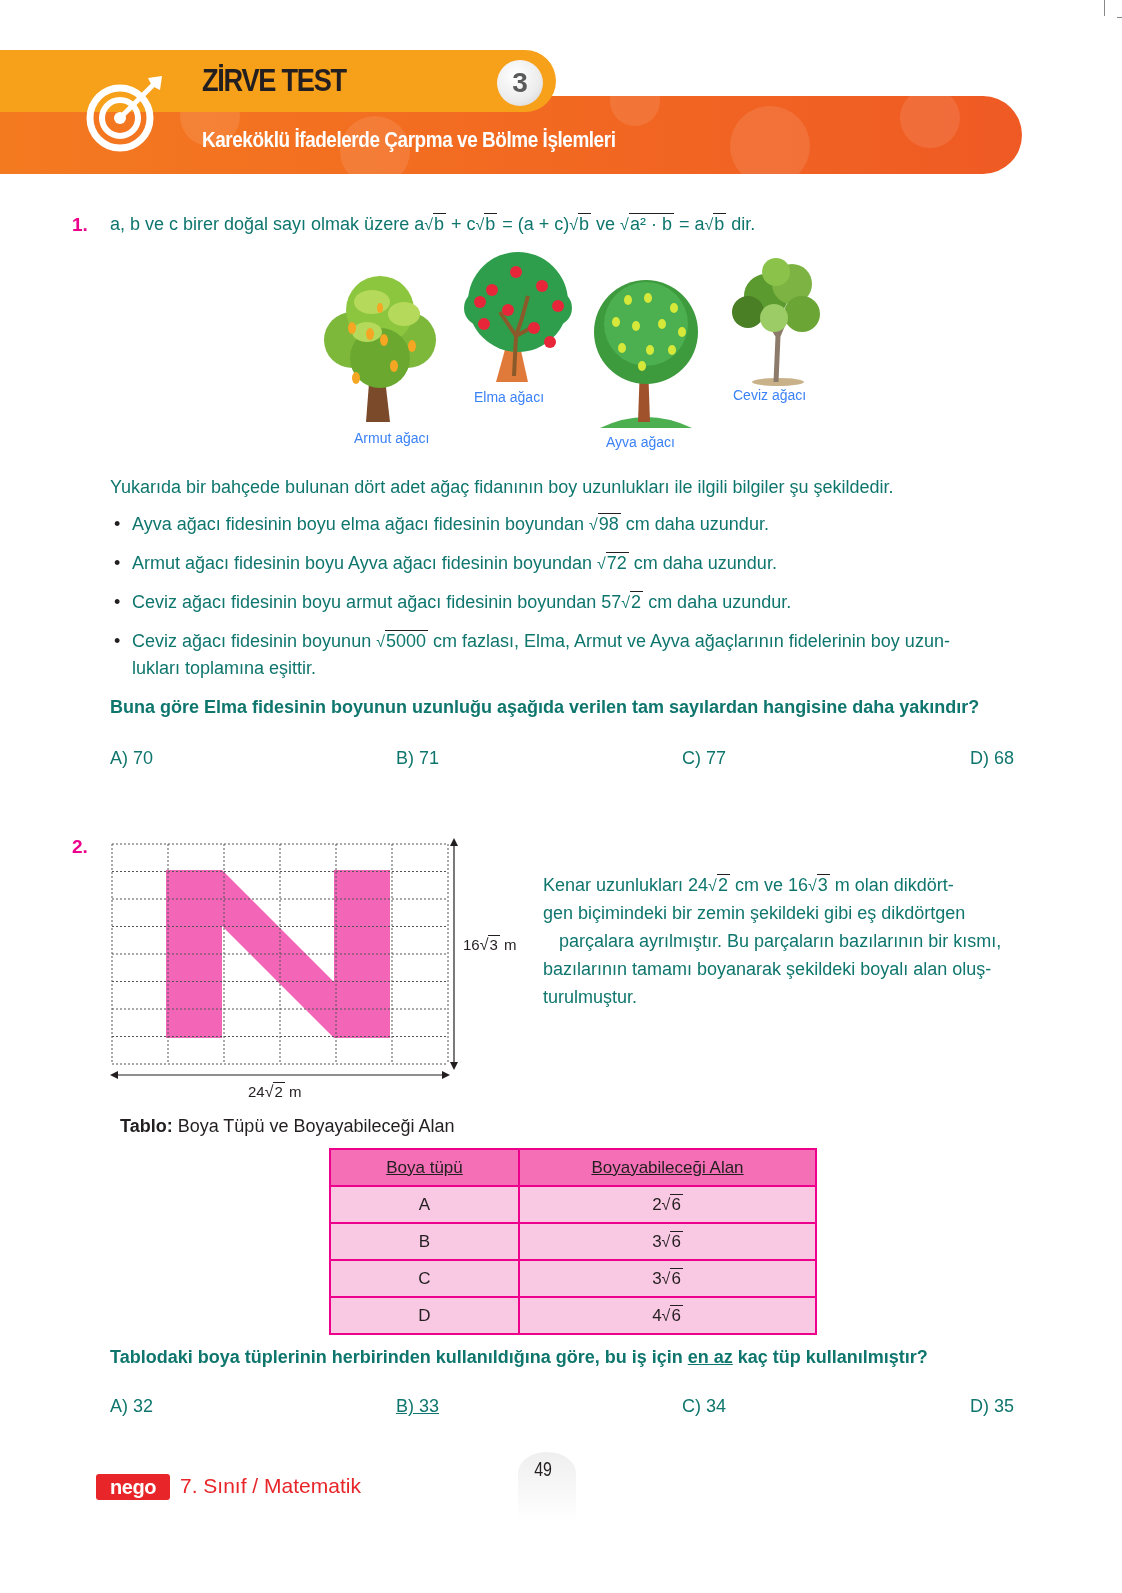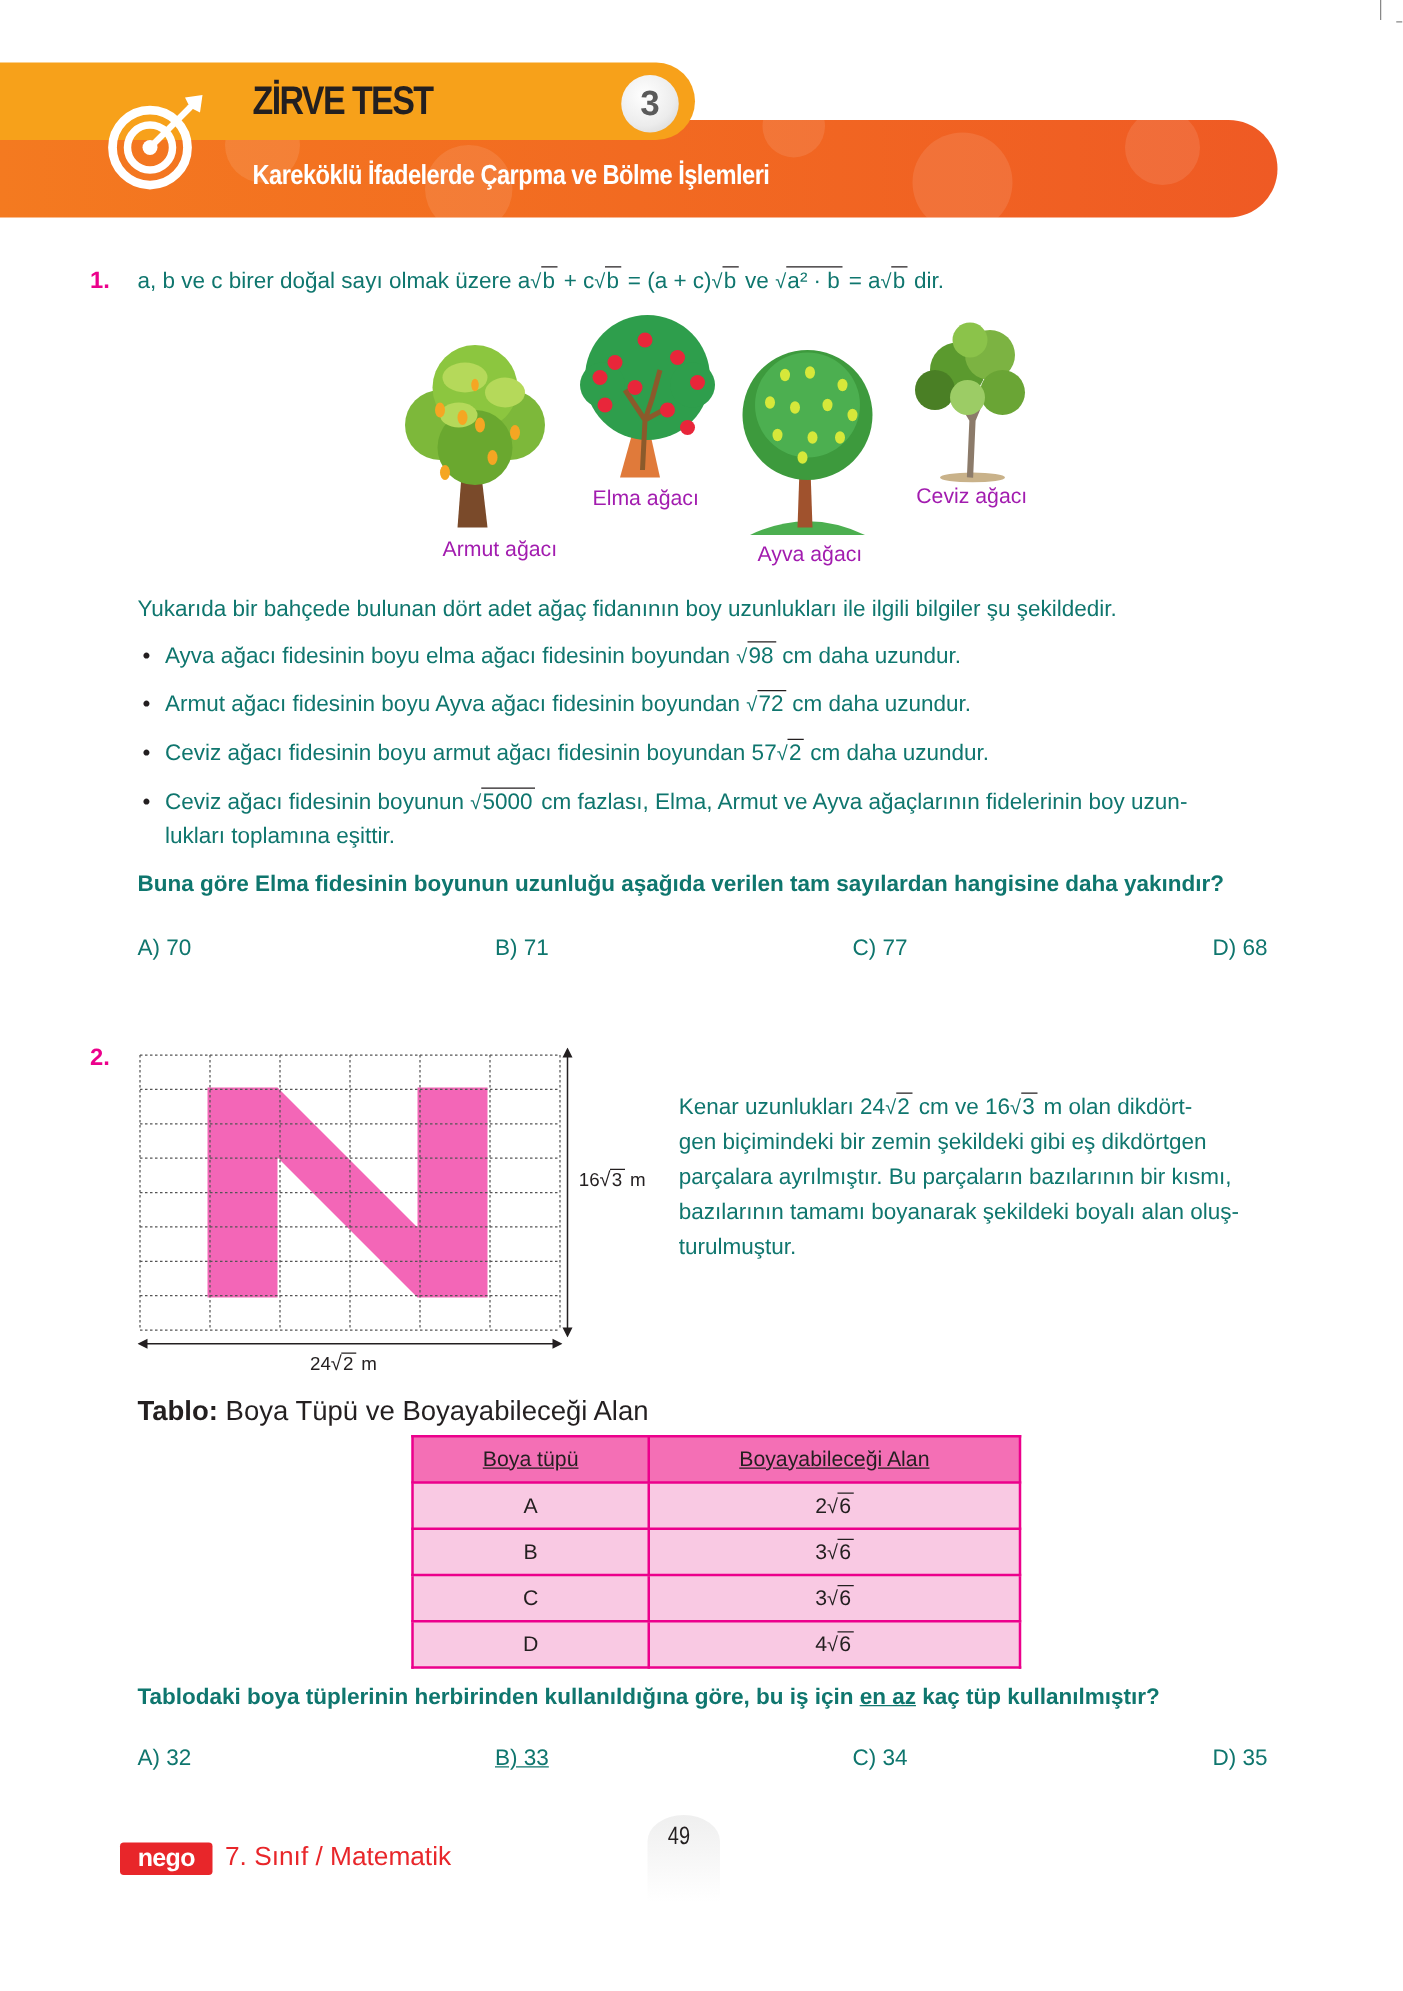--- a/index.html
+++ b/index.html
@@ -19,28 +19,28 @@
   .crop-mark-h { position: absolute; left: 1117px; top: 17px; width: 5px; height: 1px; background: #888; }
 
   .txt { position: absolute; font-size: 18px; white-space: nowrap; color: #0f766e; }
   .qnum { position: absolute; font-size: 19px; font-weight: bold; color: #ec008c; }
   .bold { font-weight: bold; }
   .sqrt { display: inline-block; }
   .sqrt .rad { font-size: 16px; }
   .sqrt .ov { border-top: 1px solid #231f20; padding: 0 2px 0 1px; }
 
   .tree { position: absolute; }
-  .tree-label { position: absolute; font-size: 17px; color: #a21caf; white-space: nowrap; }
+  .tree-label { position: absolute; font-size: 14px; color: #3b82f6; white-space: nowrap; }
 
   .bullet { position: absolute; font-size: 18px; }
 
   .grid-figure { position: absolute; left: 110px; top: 842px; width: 340px; height: 224px; }
   .dim-label { position: absolute; font-size: 15px; color: #231f20; white-space: nowrap; }
 
-  .table-caption { position: absolute; left: 110px; top: 1116px; font-size: 22px; }
+  .table-caption { position: absolute; left: 120px; top: 1116px; font-size: 18px; }
   table.paint { position: absolute; left: 329px; top: 1148px; width: 488px; border-collapse: collapse; font-size: 17px; }
   table.paint th, table.paint td { border: 2px solid #ec008c; text-align: center; height: 37px; font-weight: normal; }
   table.paint th { background: #f46fb5; text-decoration: underline; }
   table.paint td { background: #f9c9e3; }
   table.paint .c1 { width: 189px; }
 
   .footer-logo { position: absolute; left: 96px; top: 1474px; width: 74px; height: 26px; background: #e8262a; border-radius: 3px; color: #fff; font-weight: bold; font-size: 20px; line-height: 26px; text-align: center; letter-spacing: -0.5px; }
   .footer-text { position: absolute; left: 180px; top: 1474px; font-size: 21px; color: #e8262a; white-space: nowrap; }
   .page-tab { position: absolute; left: 518px; top: 1452px; width: 58px; height: 70px; border-radius: 50% 50% 0 0 / 30% 30% 0 0; background: linear-gradient(#efefef, #ffffff); }
   .page-number { position: absolute; left: 532px; top: 1458px; font-size: 20px; color: #231f20; transform: scaleX(0.8); }
@@ -202,21 +202,21 @@
 <div class="dim-label" style="left:463px;top:936px;"><span>16</span><span class="sqrt"><span class="rad">√</span><span class="ov">3</span></span><span> m</span></div>
 <svg style="position:absolute;left:110px;top:1068px;" width="340" height="14">
   <line x1="6" y1="7" x2="334" y2="7" stroke="#231f20" stroke-width="1.2"></line>
   <polygon points="0,7 8,3 8,11" fill="#231f20"></polygon>
   <polygon points="340,7 332,3 332,11" fill="#231f20"></polygon>
 </svg>
 <div class="dim-label" style="left:248px;top:1083px;"><span>24</span><span class="sqrt"><span class="rad">√</span><span class="ov">2</span></span><span> m</span></div>
 
 <div class="txt" style="left:543px;top:875px;"><span>Kenar uzunlukları 24</span><span class="sqrt"><span class="rad">√</span><span class="ov">2</span></span><span> cm ve 16</span><span class="sqrt"><span class="rad">√</span><span class="ov">3</span></span><span> m olan dikdört-</span></div>
 <div class="txt" style="left:543px;top:903px;">gen biçimindeki bir zemin şekildeki gibi eş dikdörtgen</div>
-<div class="txt" style="left:543px;top:931px;">parçalara ayrılmıştır. Bu parçaların bazılarının bir kısmı,</div>
+<div class="txt" style="left:559px;top:931px;">parçalara ayrılmıştır. Bu parçaların bazılarının bir kısmı,</div>
 <div class="txt" style="left:543px;top:959px;">bazılarının  tamamı boyanarak şekildeki boyalı alan oluş-</div>
 <div class="txt" style="left:543px;top:987px;">turulmuştur.</div>
 
 <div class="table-caption"><span class="bold">Tablo:</span><span> Boya Tüpü ve Boyayabileceği Alan</span></div>
 
 <table class="paint">
   <thead>
     <tr>
       <th class="c1">Boya tüpü</th>
       <th>Boyayabileceği Alan</th>

